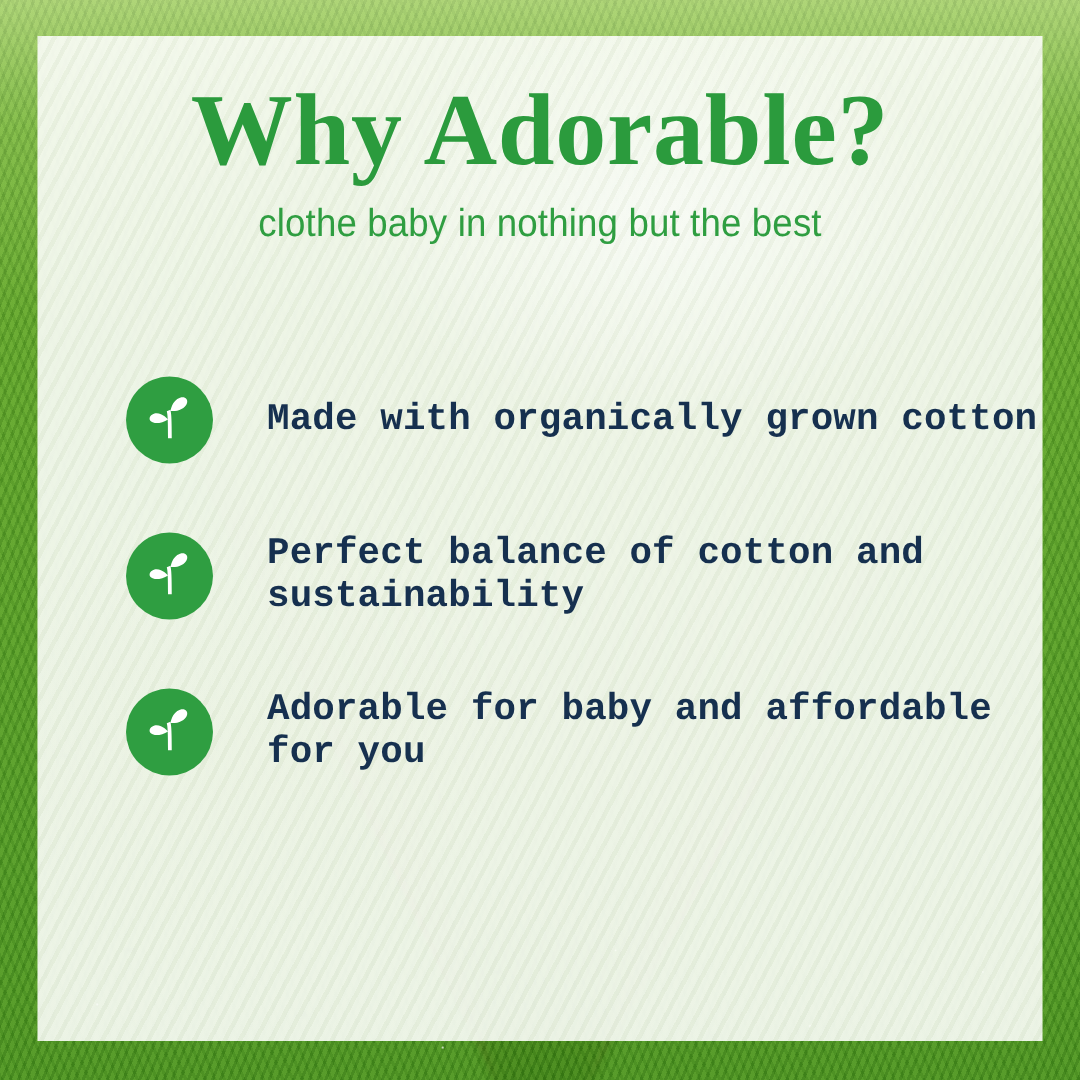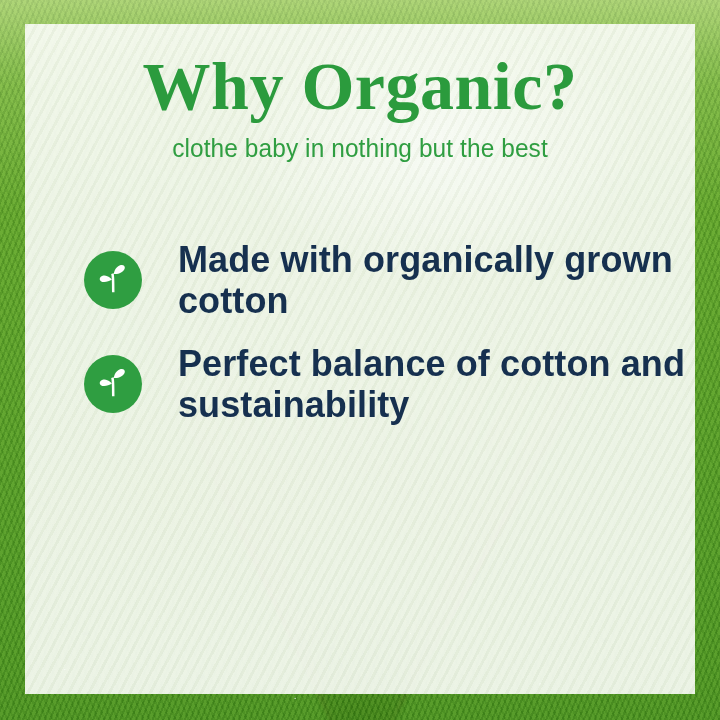--- a/index.html
+++ b/index.html
@@ -194,23 +194,23 @@
     justify-content: center;
   }
   .benefit-icon svg {
     display: block;
     width: 40px;
     height: 40px;
   }
   .benefit-text {
     flex: 1 1 auto;
     padding-left: 36px;
-    font-family: Liberation Sans, sans-serif;
+    font-family: Liberation Mono, monospace;
     font-weight: 700;
-    font-size: 36px;
+    font-size: 25px;
     line-height: 1.15;
     color: #16304f;
     letter-spacing: 0.1px;
   }
 </style>
 </head>
 <body>
 
 <div id="poster">
 
@@ -247,21 +247,21 @@
     <div class="leaf-texture"></div>
     <div class="flowers"></div>
     <div class="bg-haze"></div>
   </div>
 
   <div class="panel">
     <div class="panel-tex"></div>
     <div class="panel-inner">
 
       <div class="header">
-        <h1 class="title">Why Organic?</h1>
+        <h1 class="title">Why Adorable?</h1>
         <p class="subtitle">clothe baby in nothing but the best</p>
       </div>
 
       <ul class="benefits">
 
         <li class="benefit">
           <span class="benefit-icon">
             <svg viewBox="0 0 40 40" aria-hidden="true">
               <g fill="#ffffff">
                 <path d="M20.6 13.2 C21.3 15.8 21.5 21.0 21.5 32.2 L19.0 32.2 C19.0 21.0 18.8 16.2 18.2 14.1 Z"></path>
@@ -280,19 +280,31 @@
               <g fill="#ffffff">
                 <path d="M20.6 13.2 C21.3 15.8 21.5 21.0 21.5 32.2 L19.0 32.2 C19.0 21.0 18.8 16.2 18.2 14.1 Z"></path>
                 <path d="M19.0 19.6 C19.0 19.6 14.4 14.3 9.6 15.8 C6.6 16.8 6.0 19.5 7.6 20.9 C10.1 23.1 15.3 21.9 19.0 19.6 Z"></path>
                 <path d="M20.7 14.0 C20.7 14.0 21.6 7.0 27.0 5.2 C30.3 4.1 32.4 6.2 31.7 8.6 C30.5 12.6 25.1 14.5 20.7 14.0 Z"></path>
               </g>
             </svg>
           </span>
           <span class="benefit-text">Perfect balance of cotton and sustainability</span>
         </li>
 
+        <li class="benefit">
+          <span class="benefit-icon">
+            <svg viewBox="0 0 40 40" aria-hidden="true">
+              <g fill="#ffffff">
+                <path d="M20.6 13.2 C21.3 15.8 21.5 21.0 21.5 32.2 L19.0 32.2 C19.0 21.0 18.8 16.2 18.2 14.1 Z"></path>
+                <path d="M19.0 19.6 C19.0 19.6 14.4 14.3 9.6 15.8 C6.6 16.8 6.0 19.5 7.6 20.9 C10.1 23.1 15.3 21.9 19.0 19.6 Z"></path>
+                <path d="M20.7 14.0 C20.7 14.0 21.6 7.0 27.0 5.2 C30.3 4.1 32.4 6.2 31.7 8.6 C30.5 12.6 25.1 14.5 20.7 14.0 Z"></path>
+              </g>
+            </svg>
+          </span>
+          <span class="benefit-text">Adorable for baby and affordable for you</span>
+        </li>
 
       </ul>
 
     </div>
   </div>
 
 </div>
 
 </body></html>

